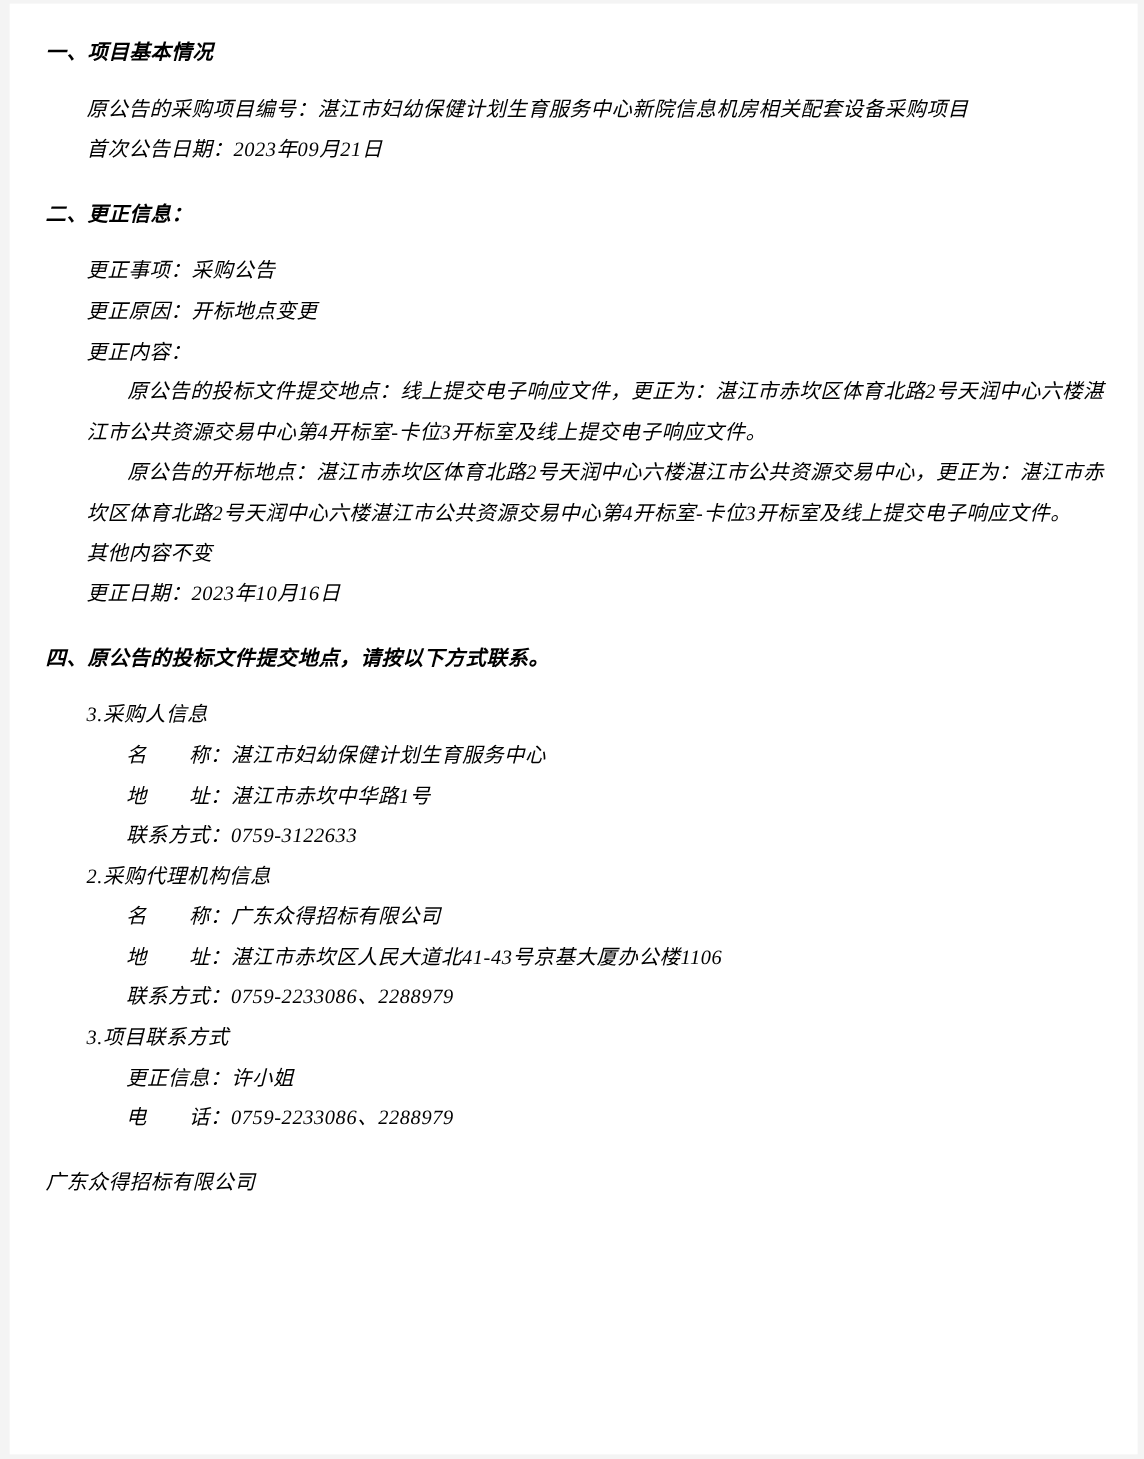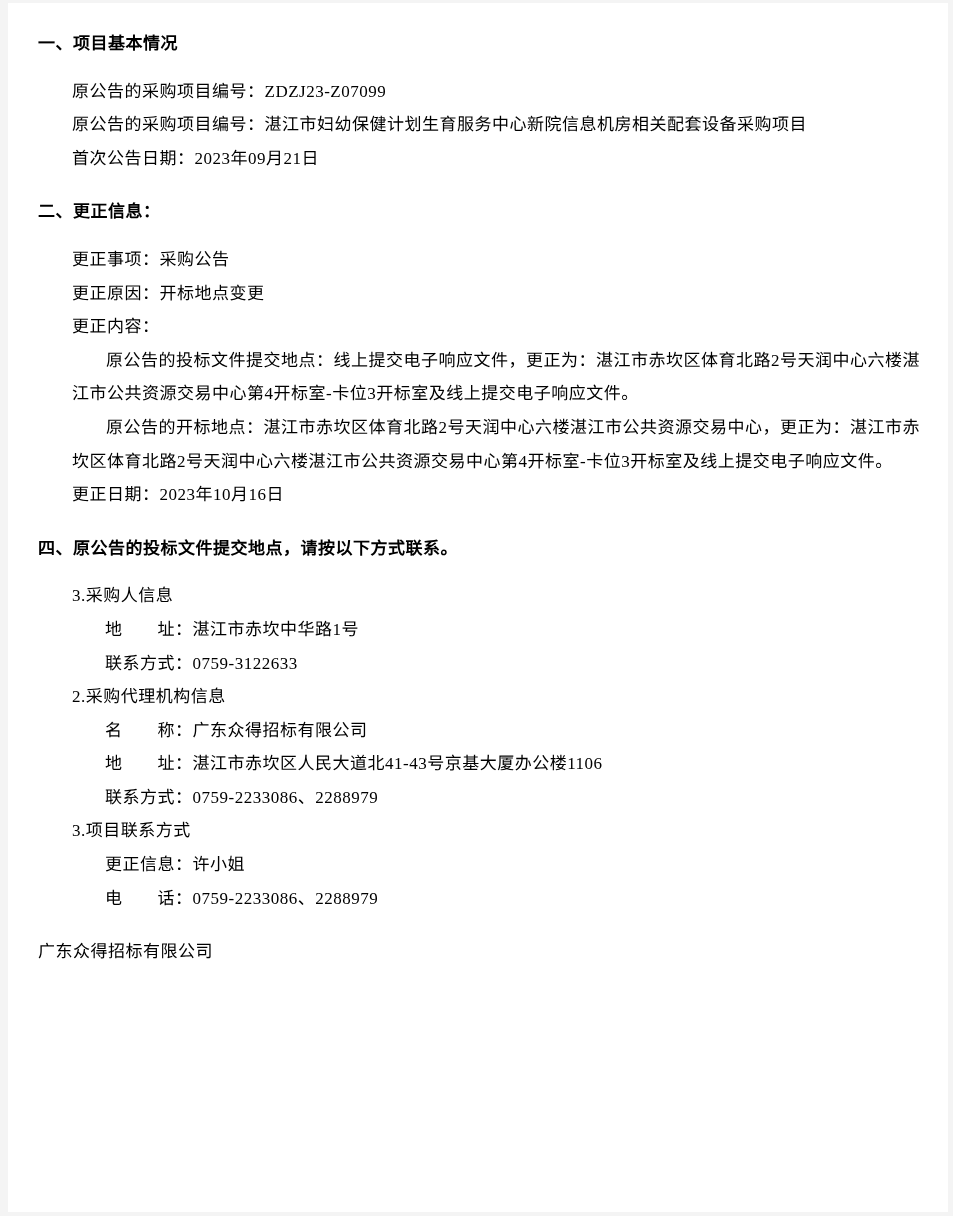--- a/index.html
+++ b/index.html
@@ -8,20 +8,21 @@
     background: #f4f4f4;
     color: #000000;
     font-family: "Liberation Serif", "DejaVu Serif", serif;
   }
   .canvas {
     position: relative;
     width: 953px;
     height: 1216px;
     background: #f4f4f4;
     overflow: hidden;
+    font-style: italic;
   }
   .paper {
     position: absolute;
     left: 8px;
     right: 5px;
     top: 3px;
     bottom: 4px;
     background: #ffffff;
     box-sizing: border-box;
     padding: 24px 28px 40px 30px;
@@ -45,45 +46,46 @@
 </style>
 </head>
 <body>
 
 <div class="canvas">
   <div class="paper">
 
     <section class="section">
       <h2 class="section-heading">一、项目基本情况</h2>
       <div class="section-body">
-        <p>原公告的采购项目编号：ZDZJ23-Z07099</p>
         <p>原公告的采购项目编号：湛江市妇幼保健计划生育服务中心新院信息机房相关配套设备采购项目</p>
         <p>首次公告日期：2023年09月21日</p>
       </div>
     </section>
 
     <section class="section">
       <h2 class="section-heading">二、更正信息：</h2>
       <div class="section-body">
         <p>更正事项：采购公告</p>
         <p>更正原因：开标地点变更</p>
         <p>更正内容：</p>
         <p class="correction-paragraph">原公告的投标文件提交地点：线上提交电子响应文件，更正为：湛江市赤坎区体育北路2号天润中心六楼湛江市公共资源交易中心第4开标室-卡位3开标室及线上提交电子响应文件。</p>
         <p class="correction-paragraph">原公告的开标地点：湛江市赤坎区体育北路2号天润中心六楼湛江市公共资源交易中心，更正为：湛江市赤坎区体育北路2号天润中心六楼湛江市公共资源交易中心第4开标室-卡位3开标室及线上提交电子响应文件。</p>
+        <p>其他内容不变</p>
         <p>更正日期：2023年10月16日</p>
       </div>
     </section>
 
 
     <section class="section">
       <h2 class="section-heading">四、原公告的投标文件提交地点，请按以下方式联系。</h2>
       <div class="section-body">
 
         <div class="contact-group">
           <p class="contact-group-title">3.采购人信息</p>
+          <p class="contact-group-line">名　　称：湛江市妇幼保健计划生育服务中心</p>
           <p class="contact-group-line">地　　址：湛江市赤坎中华路1号</p>
           <p class="contact-group-line">联系方式：0759-3122633</p>
         </div>
 
         <div class="contact-group">
           <p class="contact-group-title">2.采购代理机构信息</p>
           <p class="contact-group-line">名　　称：广东众得招标有限公司</p>
           <p class="contact-group-line">地　　址：湛江市赤坎区人民大道北41-43号京基大厦办公楼1106</p>
           <p class="contact-group-line">联系方式：0759-2233086、2288979</p>
         </div>

